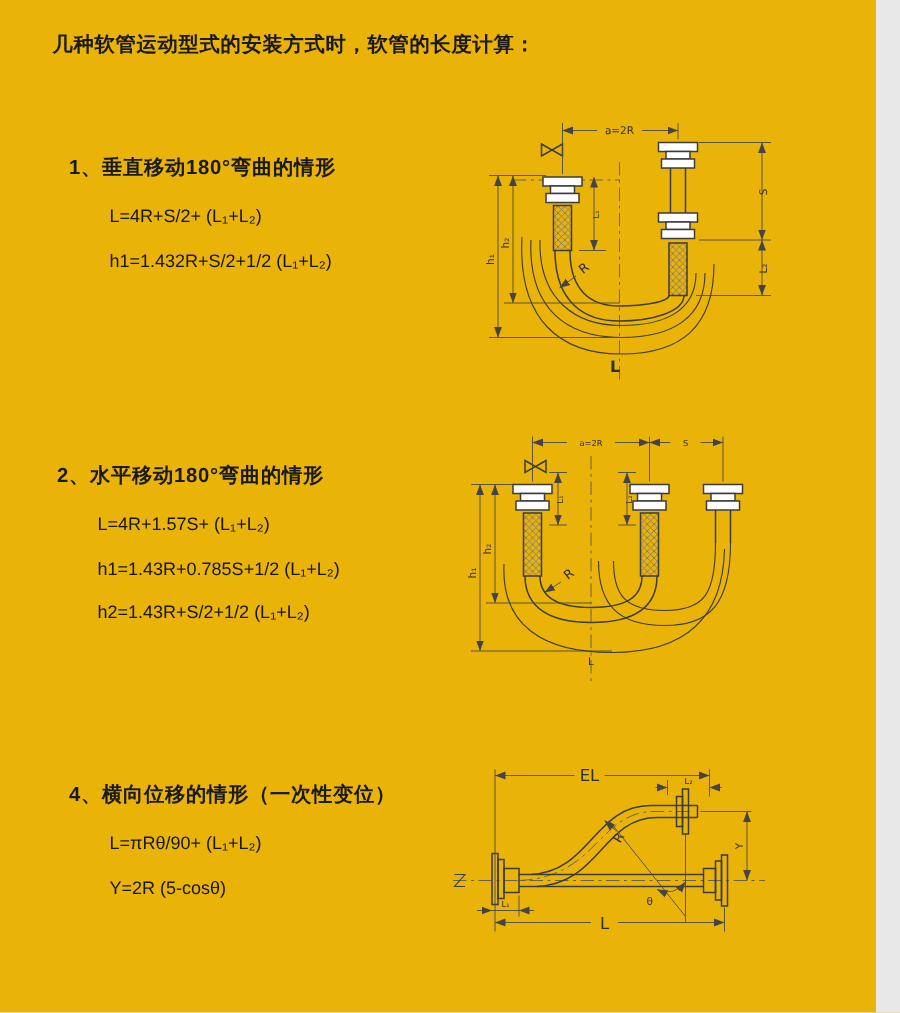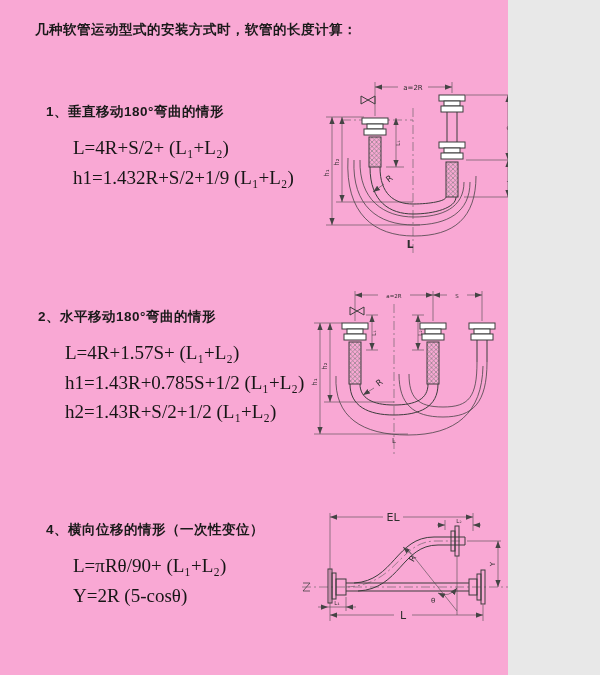--- a/index.html
+++ b/index.html
@@ -1,29 +1,29 @@
 <!DOCTYPE html>
 <html><head>
 <meta charset="utf-8">
 <style>
   html,body{margin:0;padding:0;background:#e8e8e8;}
   .page{
-    position:relative;width:508px;height:675px;background:#f9a8d4;
+    position:relative;width:584px;height:675px;background:#eab308;
     font-family:"Liberation Sans",sans-serif;color:#1a1a1a;overflow:hidden;
   }
   .doc-title{
     position:absolute;left:35px;top:21px;font-size:13.5px;font-weight:bold;letter-spacing:.5px;
   }
   .sec{position:absolute;}
   #sec1{left:46px;top:103px;}
   #sec2{left:38px;top:308px;}
   #sec3{left:46px;top:521px;}
   .sec-heading{font-size:13.5px;font-weight:bold;margin:0 12px 16px 0;letter-spacing:.5px;white-space:nowrap;}
   .formula{
-    font-family:Liberation Serif, serif;font-size:19px;margin:0 0 0 27px;
+    font-family:Liberation Sans, sans-serif;font-size:12px;margin:0 0 0 27px;
     height:29.5px;white-space:nowrap;color:#161616;
   }
   svg.diagram{position:absolute;overflow:visible;}
   #d1{left:318px;top:70px;}
   #d2{left:310px;top:282px;}
   #d3{left:298px;top:503px;}
   .draw line,.draw path,.draw rect{stroke:#3c3c3c;fill:none;stroke-width:1;}
   .draw .braid{fill:url(#braid);stroke:#3c3c3c;}
   .draw .thin{stroke-width:.75;}
   .dims line,.dims path{stroke:#4a4a4a;stroke-width:.6;fill:none;}
@@ -53,21 +53,21 @@
         <rect x="-11" y="11" width="22" height="6"></rect>
       </g>
     </defs>
   </svg>
 
   <div class="doc-title">几种软管运动型式的安装方式时，软管的长度计算：</div>
 
   <section class="sec" id="sec1">
     <div class="sec-heading">1、垂直移动180°弯曲的情形</div>
     <div class="formula">L=4R+S/2+ (L₁+L₂)</div>
-    <div class="formula">h1=1.432R+S/2+1/9 (L₁+L₂)</div>
+    <div class="formula">h1=1.432R+S/2+1/2 (L₁+L₂)</div>
   </section>
 
   <svg class="diagram" id="d1" width="232" height="192" viewBox="0 0 232 192">
     <g>
       <line class="cl" x1="95" y1="38" x2="95" y2="186"></line>
       <line class="cl" x1="24" y1="50" x2="95" y2="50"></line>
     </g>
     <g class="draw">
       <path d="M43,26 L50,30 L43,34 Z M57,26 L50,30 L57,34 Z" fill="#fff"></path>
       <use href="#flangeV" x="57" y="48"></use>

